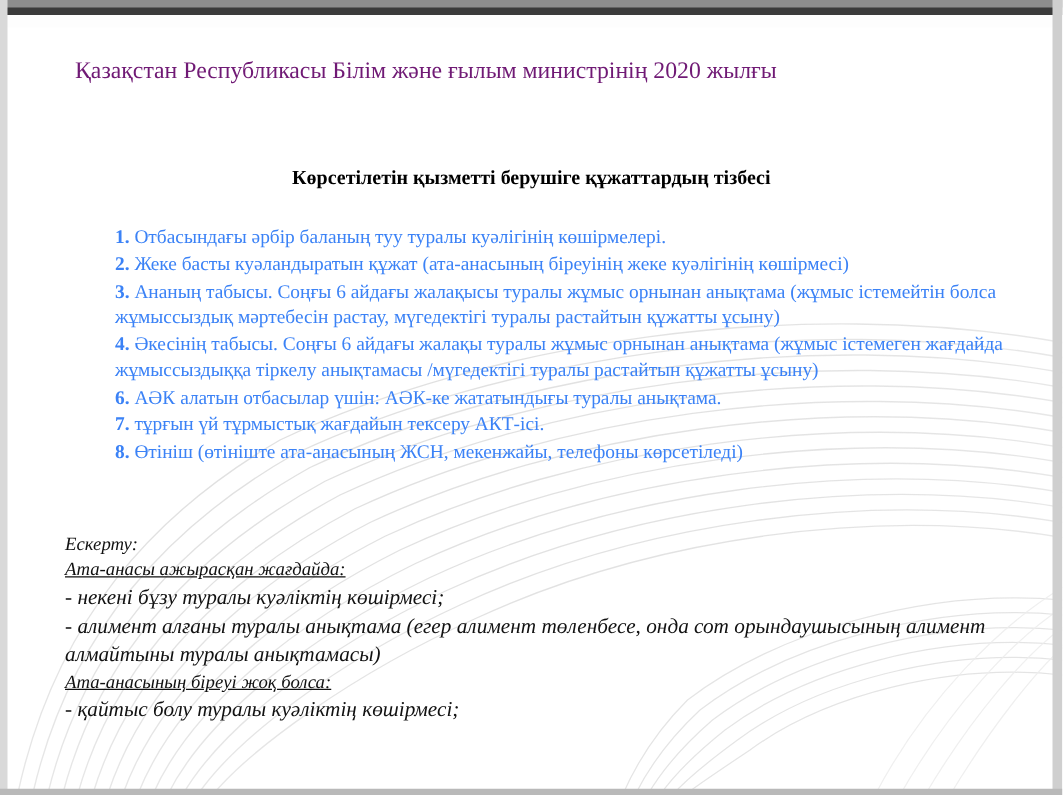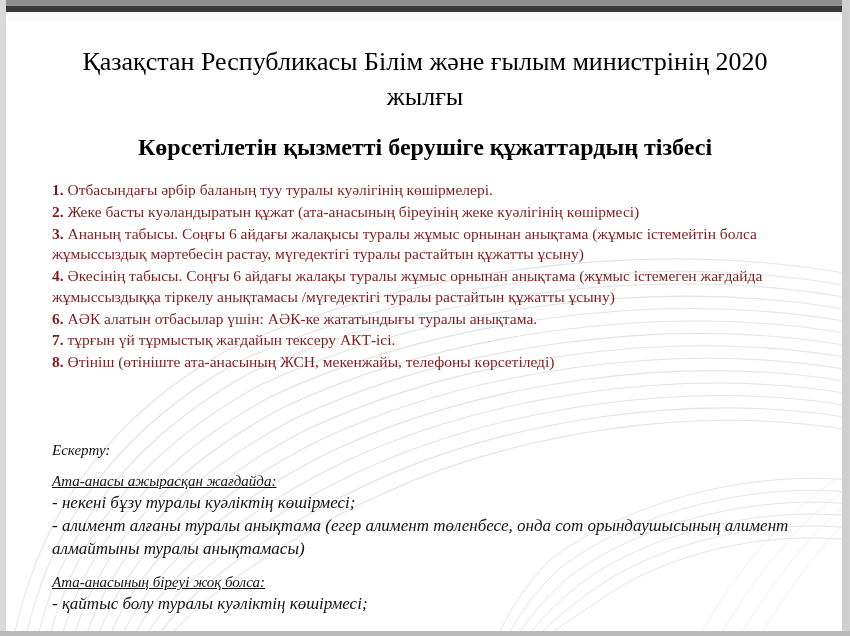--- a/index.html
+++ b/index.html
@@ -74,75 +74,76 @@
     pointer-events: none;
   }
   .content {
     position: absolute;
     left: 0;
     top: 0;
     width: 850px;
     height: 636px;
   }
   .order-line {
-    text-align: center;
-    font-size: 26px;
-    color: #000000;
+    text-align: left;
+    font-size: 19px;
+    color: #701a75;
     line-height: 1.35;
   }
   .order-block {
     position: absolute;
     left: 60px;
     top: 44px;
     width: 730px;
   }
   .doc-title {
     position: absolute;
     left: 60px;
     top: 134px;
     width: 730px;
     text-align: center;
-    font-size: 24px;
+    font-size: 16px;
     font-weight: bold;
     color: #000;
   }
   .list {
     position: absolute;
     left: 52px;
     top: 180px;
     width: 760px;
   }
   .list-item {
     font-size: 15.5px;
-    color: #7f1d1d;
+    color: #3b82f6;
     line-height: 1.34;
     margin-bottom: 1px;
     text-indent: 0;
+    margin-left: 40px;
   }
   .list-item .num {
     font-weight: bold;
   }
   .notes {
     position: absolute;
     left: 52px;
-    top: 442px;
+    top: 428px;
     width: 760px;
   }
   .note-head {
     font-size: 15px;
     font-style: italic;
     color: #111;
     margin-bottom: 2px;
   }
   .note-sub {
     font-size: 15px;
     font-style: italic;
     color: #111;
     text-decoration: underline;
-    margin-top: 14px;
+    margin-top: 3px;
     margin-bottom: 2px;
   }
   .note-line {
     font-size: 17px;
     font-style: italic;
     color: #111;
     line-height: 1.34;
   }
 </style>
 </head>

